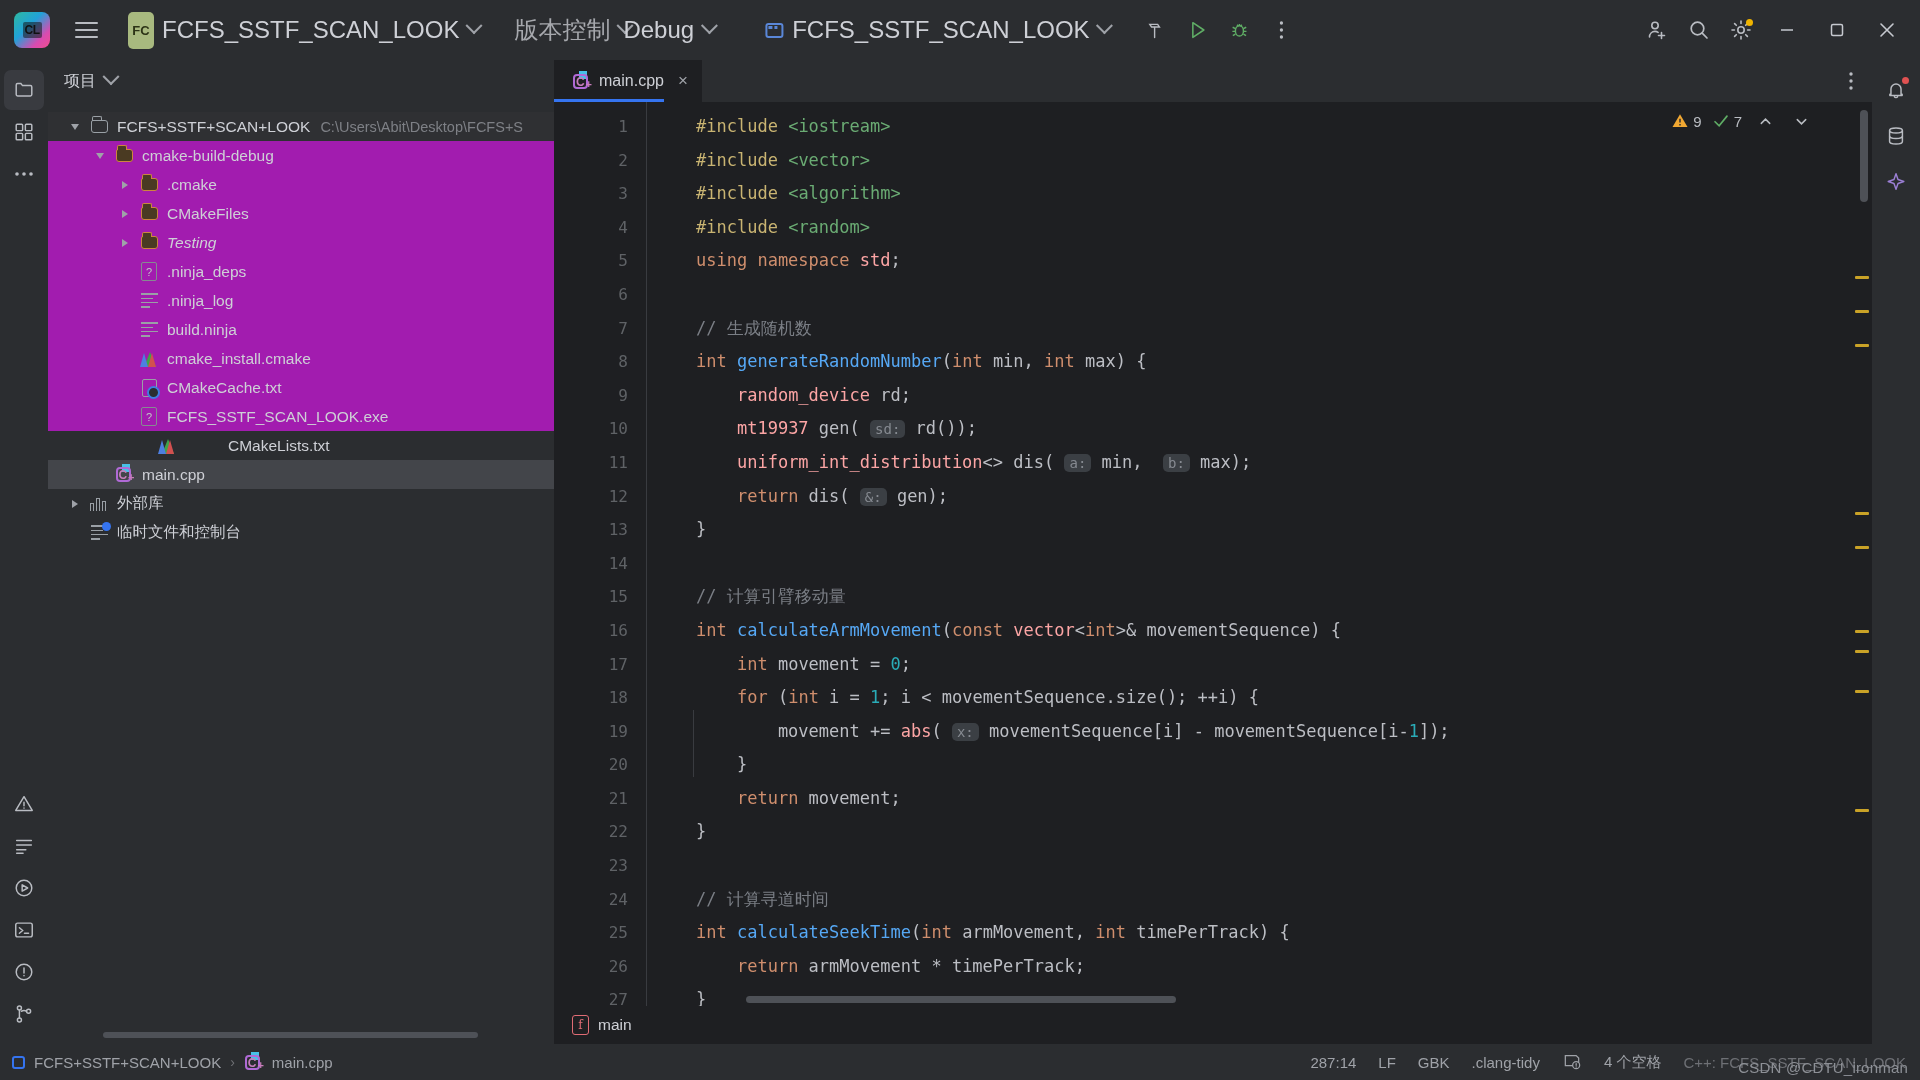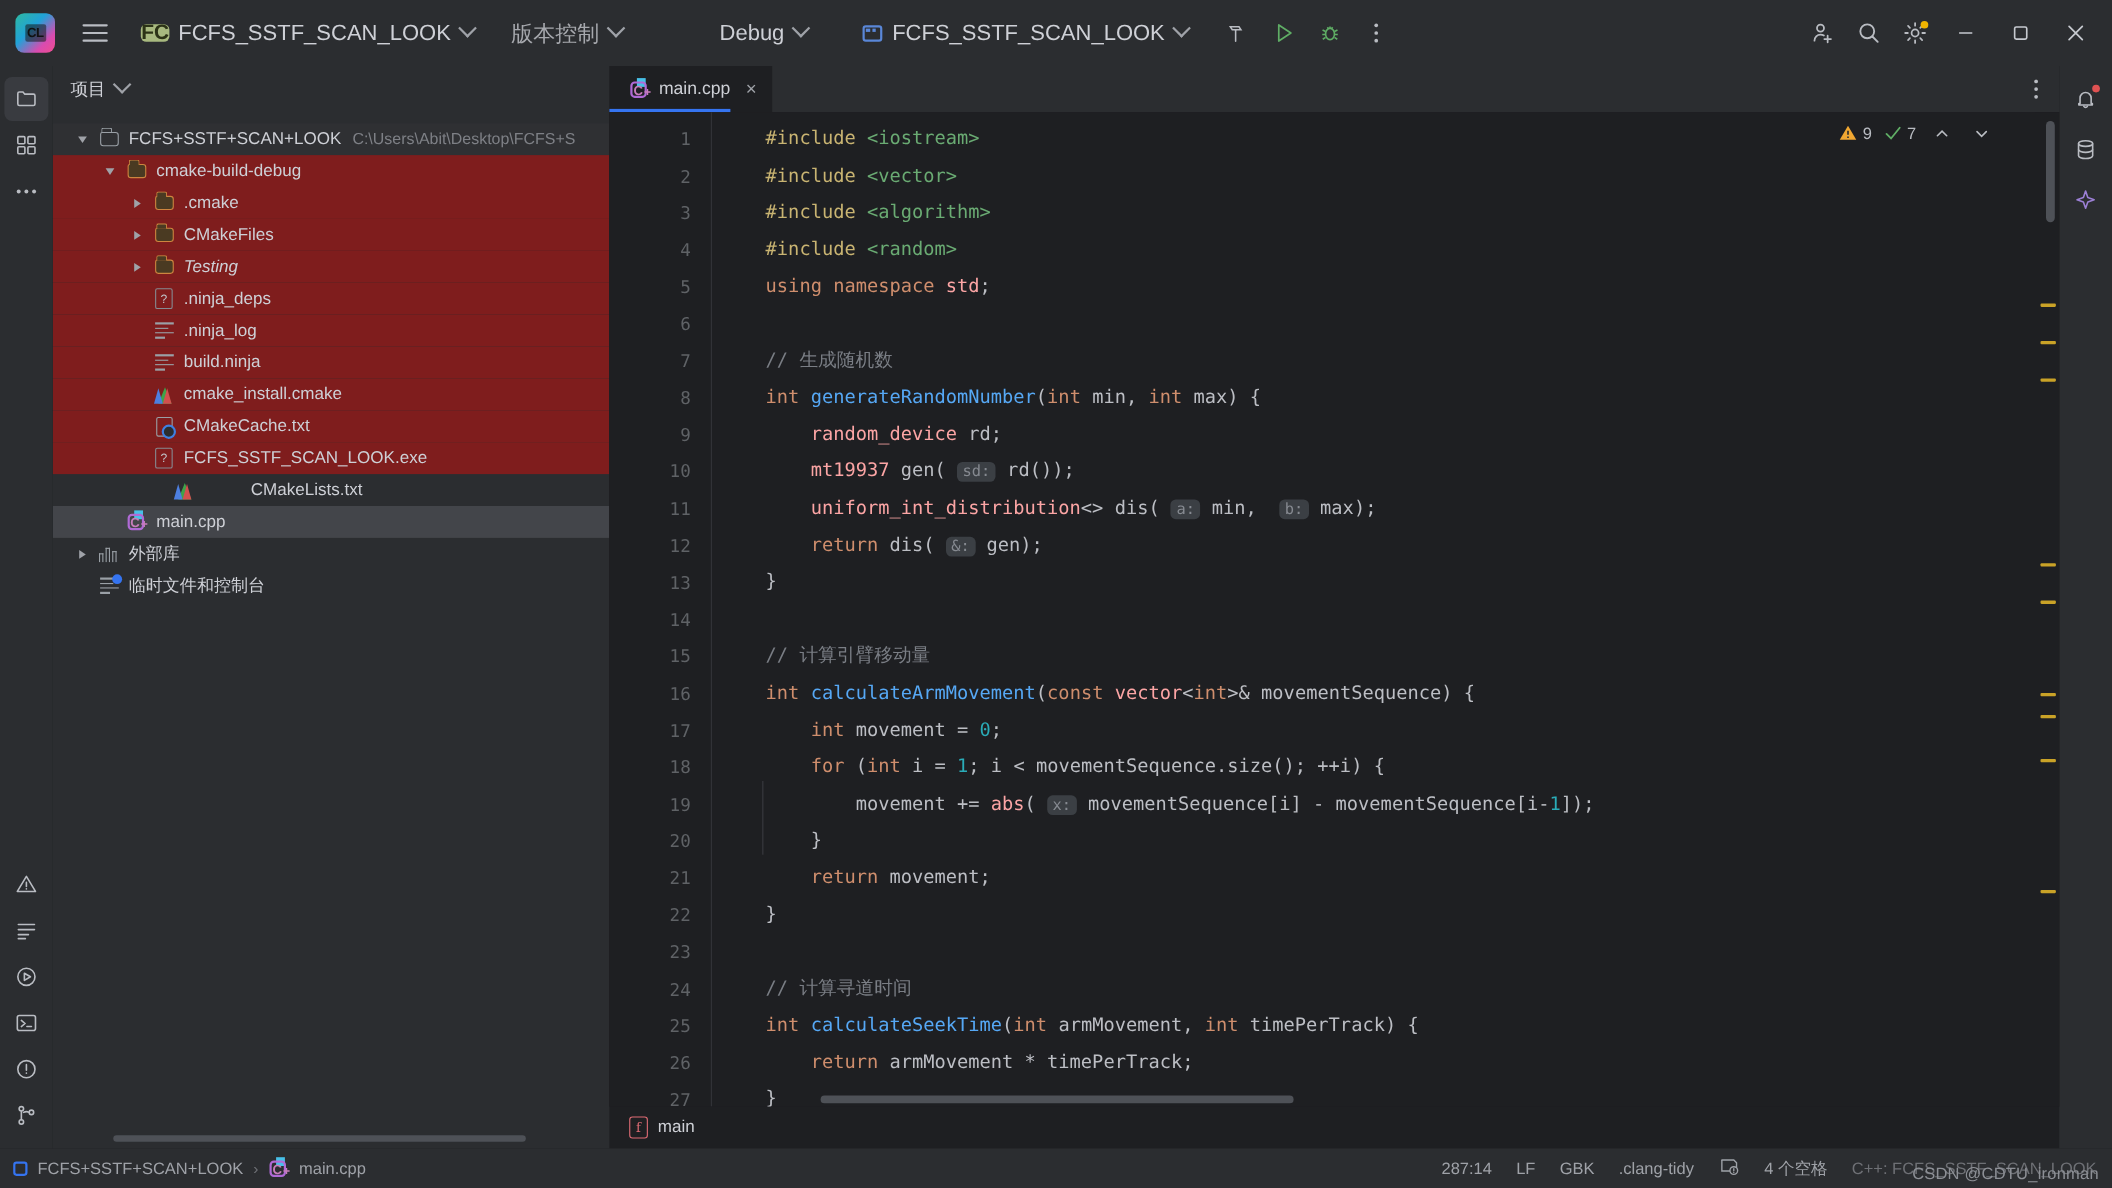--- a/index.html
+++ b/index.html
@@ -28,27 +28,27 @@
     display:flex; align-items:center; justify-content:center;
     position: relative;
   }
   .clion-logo::after{
     content:"CL"; font-size:12px; font-weight:bold; color:#111; letter-spacing:-0.5px;
     background: rgba(20,22,24,.55); padding:1px 2px; border-radius:2px;
   }
   .hamburger { width: 40px; height: 36px; display:flex; flex-direction:column; justify-content:center; align-items:center; gap:5px; margin-left:8px; cursor:pointer;}
   .hamburger span { display:block; width:23px; height:2px; background:#b9bcc2; border-radius:1px;}
   .proj-chip {
-    width: 26px; height: 16px; border-radius: 5px;
+    width: 26px; height: 37px; border-radius: 5px;
     background: #a8b97f; color:#2c3316;
-    font-size: 19px; font-weight: 700;
+    font-size: 13px; font-weight: 700;
     display:flex;align-items:center;justify-content:center;
     margin-left: 18px; margin-right: 8px;
   }
-  .tb-text { font-size: 20px; color: #ced0d6; }
+  .tb-text { font-size: 24px; color: #ced0d6; }
   .tb-text.dim { color: #a6a8ad; }
   .chev {
     display:inline-block; width: 12px; height: 12px; margin: 0 4px 0 9px;
     border-right: 2px solid #9fa2a8; border-bottom: 2px solid #9fa2a8;
     transform: rotate(45deg) translate(-3px,-3px);
   }
   .tb-item { display:flex; align-items:center; cursor:pointer; padding: 3px 4px; border-radius:5px; }
   .vcs { margin-left: 22px; }
 
   .tb-center { position:absolute; left:50%; transform:translateX(-50%); display:flex; align-items:center; gap:0px; }
@@ -81,21 +81,21 @@
     display:flex; flex-direction:column; min-width:0;
     position: relative;
   }
   .pp-header { height: 42px; display:flex;align-items:center; padding-left:16px; }
   .pp-title { font-size:16px; color:#ced0d6; }
   .tree { flex:1; overflow:hidden; padding-top: 10px; font-size:15.5px; position:relative;}
   .trow {
     height: 29px; display:flex; align-items:center; white-space:nowrap;
     cursor: pointer; padding-right:6px;
   }
-  .trow.hl-build { background:#7f1d1d; }
+  .trow.hl-build { background:#a21caf; }
   .trow.sel-root { background:#2f3033; }
   .trow.selected { background: #43454a; border-radius: 0px; }
   .tw { width:26px; display:flex;align-items:center;justify-content:center;flex:0 0 26px;}
   .arrow {
     width:0;height:0;border-left:6px solid #9fa2a8;border-top:4.5px solid transparent;border-bottom:4.5px solid transparent;
   }
   .arrow.open { transform: rotate(90deg); }
   .ticon { width:22px; flex:0 0 22px; display:flex;align-items:center;justify-content:center;margin-right:7px;}
   .tlabel { color:#ced0d6; }
   .tpath { color:#7e8086; font-size:14.5px; margin-left:10px; overflow:hidden; text-overflow:clip;}

